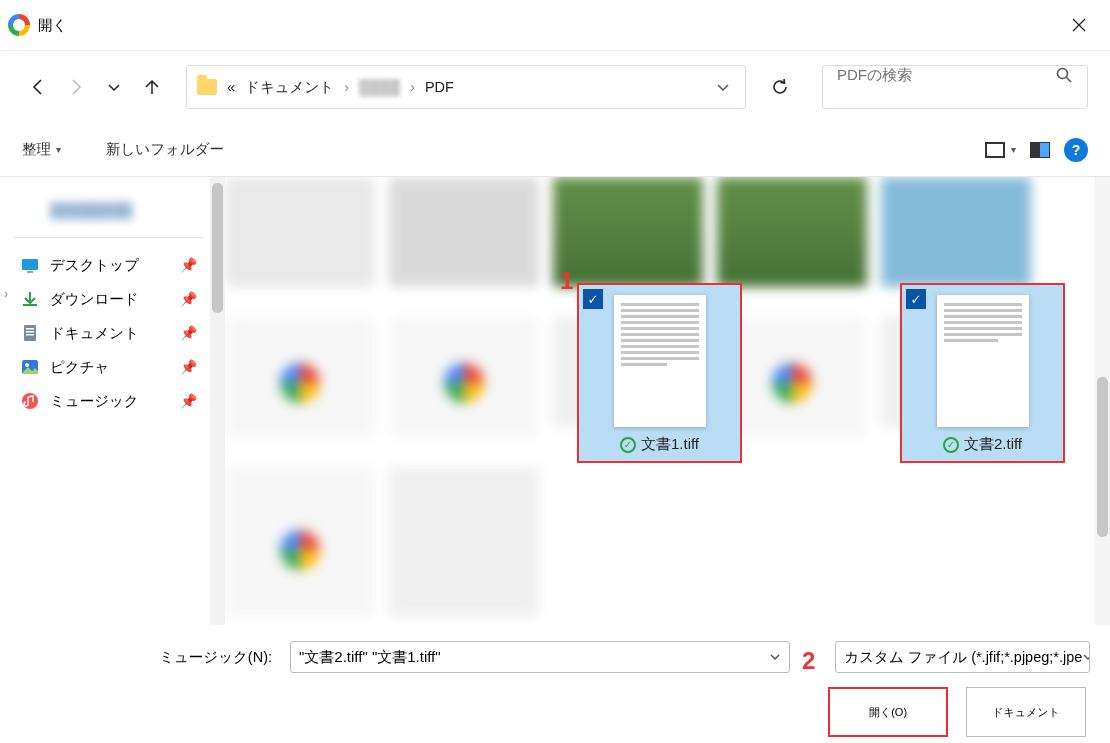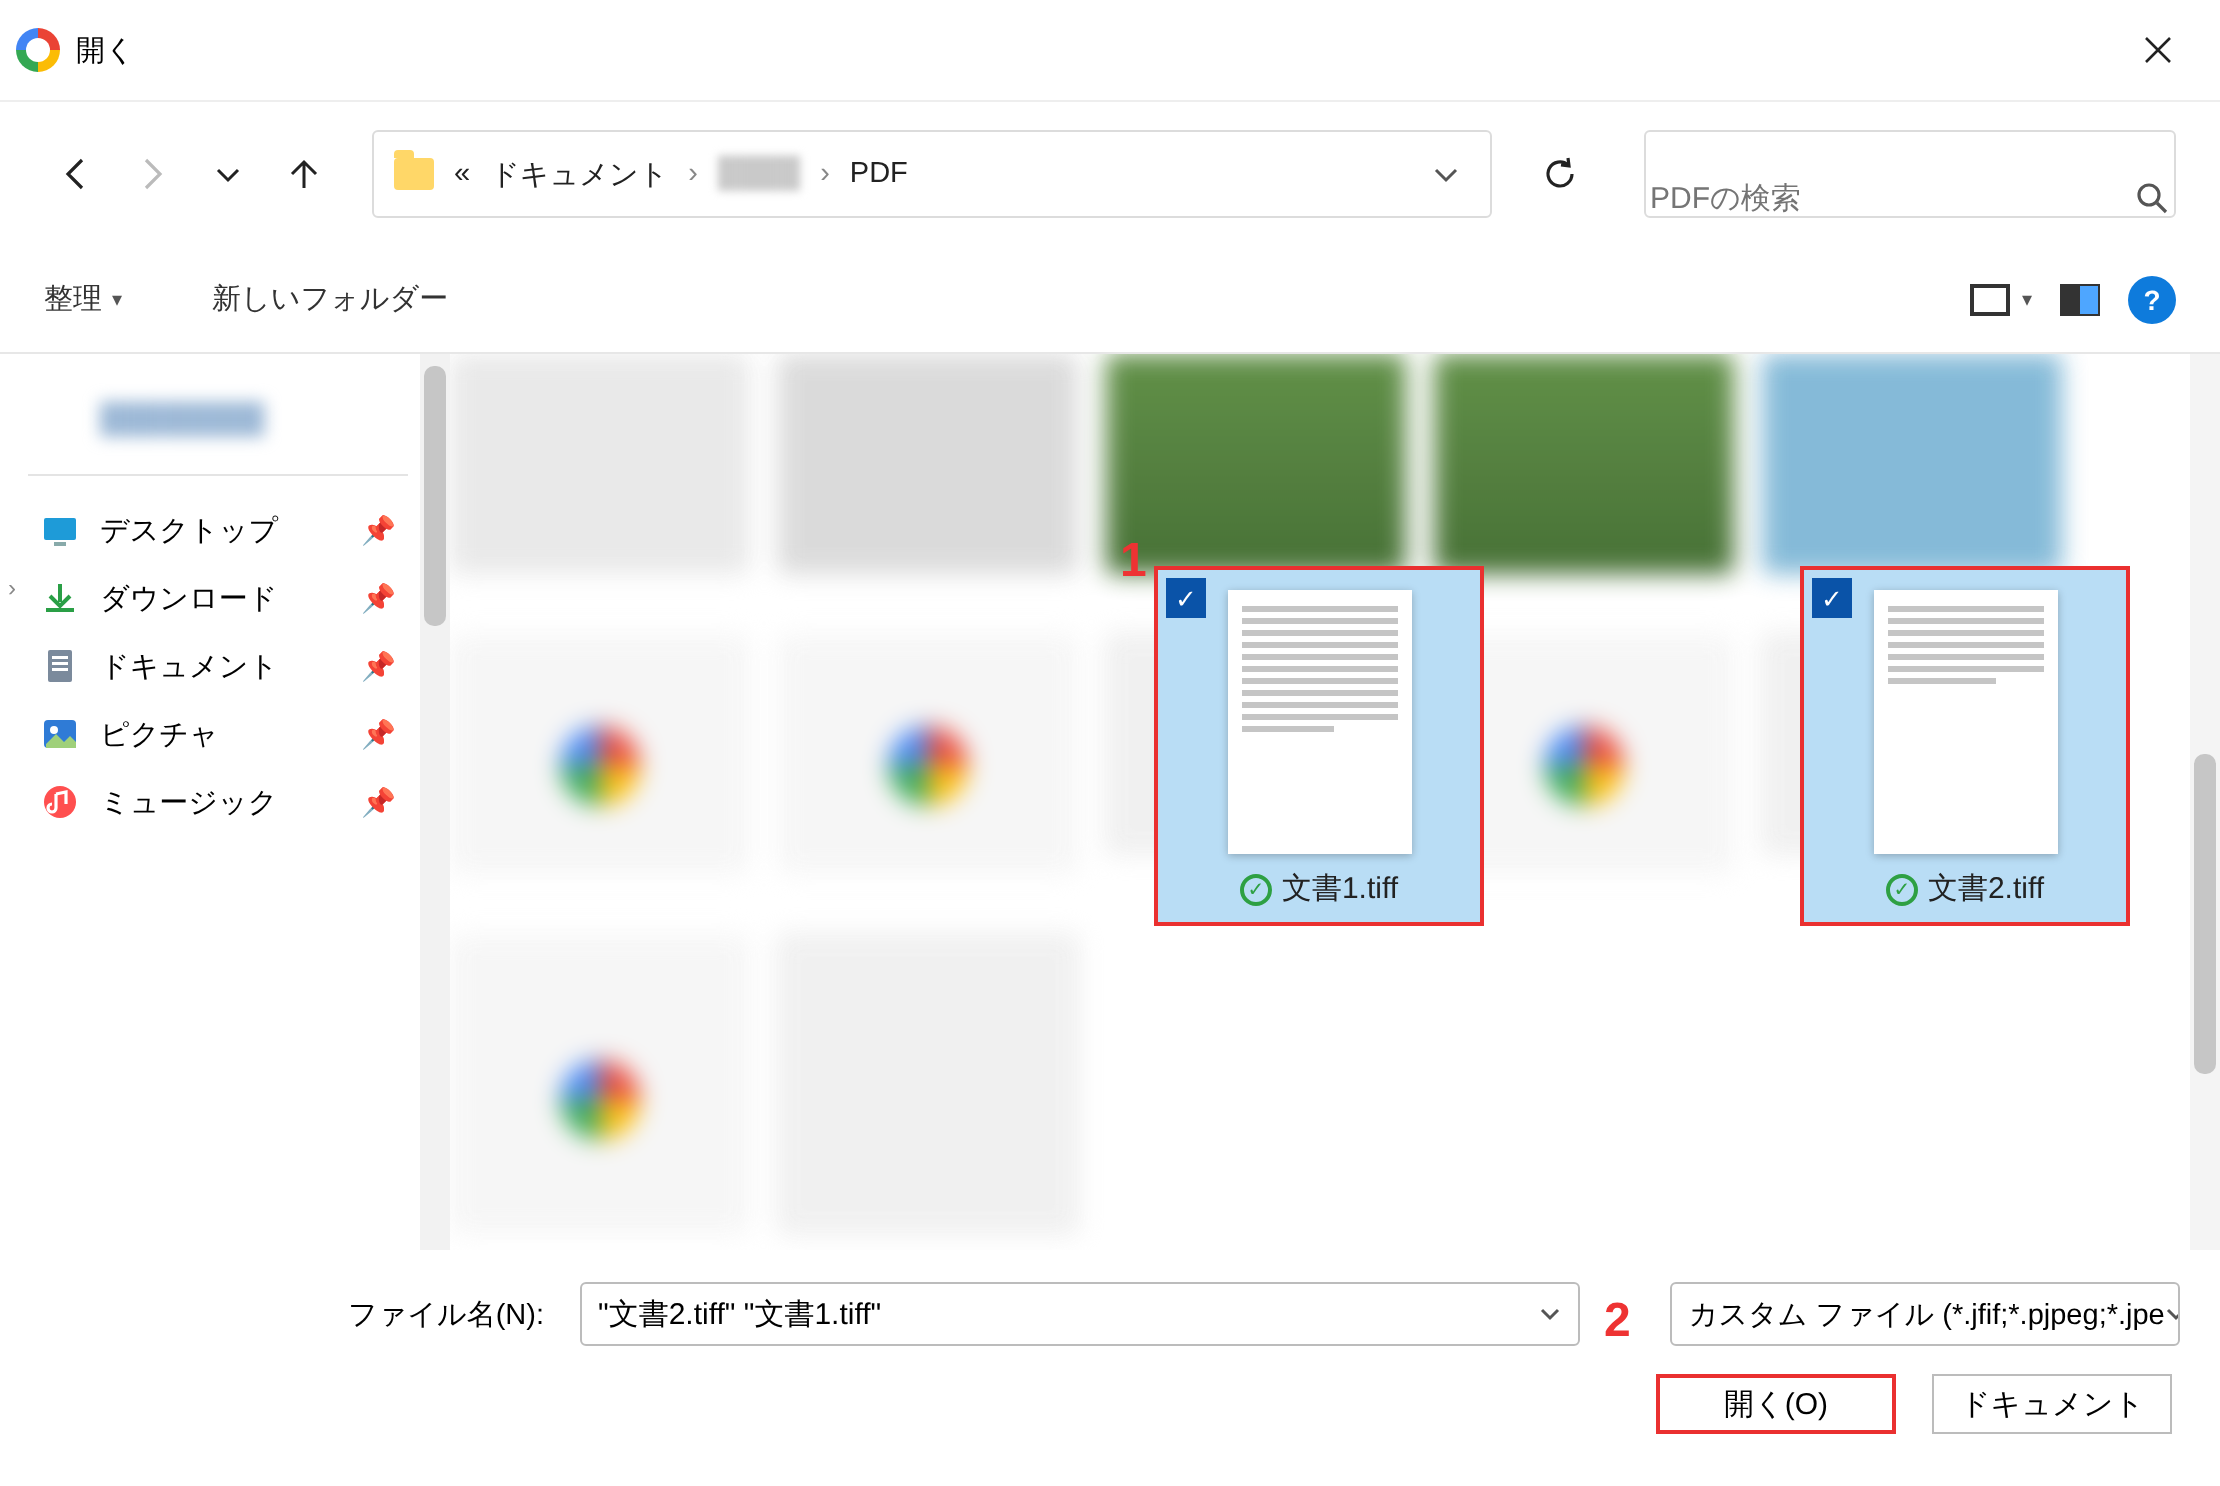--- a/index.html
+++ b/index.html
@@ -18,21 +18,21 @@
 .navbtn.disabled { color:#bbb; cursor:default; }
 .navrow .spacer { width:6px; }
 .address { flex:0 0 560px; height:44px; border:1px solid #dcdcdc; border-radius:3px; display:flex; align-items:center; padding:0 10px; gap:10px; }
 .address .folder-ic { width:20px; height:16px; background:#ffd768; border-radius:2px; position:relative; }
 .address .folder-ic::before { content:""; position:absolute; top:-4px; left:0; width:10px; height:4px; background:#ffd768; border-radius:2px 2px 0 0; }
 .address .crumb { color:#222; white-space:nowrap; }
 .address .crumb.dim { color:#c9c9c9; filter:blur(2px); }
 .address .sep { color:#888; }
 .address .chev { margin-left:auto; color:#555; display:flex; align-items:center; justify-content:center; width:24px; height:100%; cursor:pointer; }
 .refresh { width:36px; height:44px; display:flex; align-items:center; justify-content:center; margin-left:10px; cursor:pointer; }
-.searchbox { flex:1; margin-left:18px; height:44px; border:1px solid #dcdcdc; border-radius:3px; display:flex; align-items:flex-end; padding:0 2px; }
+.searchbox { flex:1; margin-left:18px; height:44px; border:1px solid #dcdcdc; border-radius:3px; display:flex; align-items:flex-start; padding:0 14px; }
 .searchbox input { flex:1; border:none; outline:none; font-size:15px; color:#888; }
 .searchbox .sicon { color:#555; font-size:16px; }
 
 
 .toolrow { height:54px; display:flex; align-items:center; padding:0 22px; border-bottom:1px solid #e7e7e7; }
 .organize { display:flex; align-items:center; gap:5px; color:#333; cursor:pointer; }
 .organize .dd { color:#555; font-size:10px; }
 .newfolder { margin-left:45px; color:#333; cursor:pointer; }
 .toolrow .right { margin-left:auto; display:flex; align-items:center; gap:14px; }
 .view-sq { width:20px; height:16px; border:2px solid #333; display:inline-block; }
@@ -77,21 +77,21 @@
 
 .bottom { padding:16px 20px 0 20px; position:relative; }
 .fnrow { display:flex; align-items:center; gap:10px; }
 .fnrow .lbl { width:260px; text-align:right; padding-right:8px; }
 .fnbox { flex:0 0 500px; height:32px; border:1px solid #bcbcbc; border-radius:3px; display:flex; align-items:center; padding:0 8px; }
 .fnbox input { flex:1; border:none; outline:none; font-size:15px; }
 .fnbox .dd { color:#555; cursor:pointer; }
 .ftype { flex:1; height:32px; border:1px solid #bcbcbc; border-radius:3px; display:flex; align-items:center; padding:0 8px; margin-left:12px; white-space:nowrap; overflow:hidden; }
 .ftype .dd { margin-left:auto; }
 .btnrow { display:flex; justify-content:flex-end; gap:18px; margin-top:14px; padding-right:4px; }
-.btn { width:120px; height:30px; border:1px solid #bcbcbc; background:#fff; display:flex; align-items:center; justify-content:center; cursor:pointer; font-size:15px; }
+.btn { width:120px; height:50px; border:1px solid #bcbcbc; background:#fff; display:flex; align-items:center; justify-content:center; cursor:pointer; font-size:11px; }
 .btn.highlight { border:2px solid #ea3030; }
 
 svg { display:block; }
 </style>
 </head>
 <body>
 
 <div class="titlebar">
   <span class="app-icon"></span>
   <span class="title">開く</span>
@@ -302,21 +302,21 @@
     </div>
 
     <div class="vtrack2">
         <div class="vthumb2"></div>
       </div>
   </div>
 </div>
 
 <div class="bottom">
   <div class="fnrow">
-    <span class="lbl">ファイル名(N):</span>
+    <span class="lbl">ミュージック(N):</span>
     <div class="fnbox">
       <input value="&quot;文書2.tiff&quot; &quot;文書1.tiff&quot;" style="">
       <span class="dd">
           <svg width="12" height="12" viewBox="0 0 12 12">
             <path d="M2 4 L6 8 L10 4" stroke="#555" stroke-width="1.5" fill="none"></path>
           </svg>
         </span>
     </div>
     <span class="ann" style="position:relative; top:4px; left:2px;">2</span>
     <div class="ftype">

